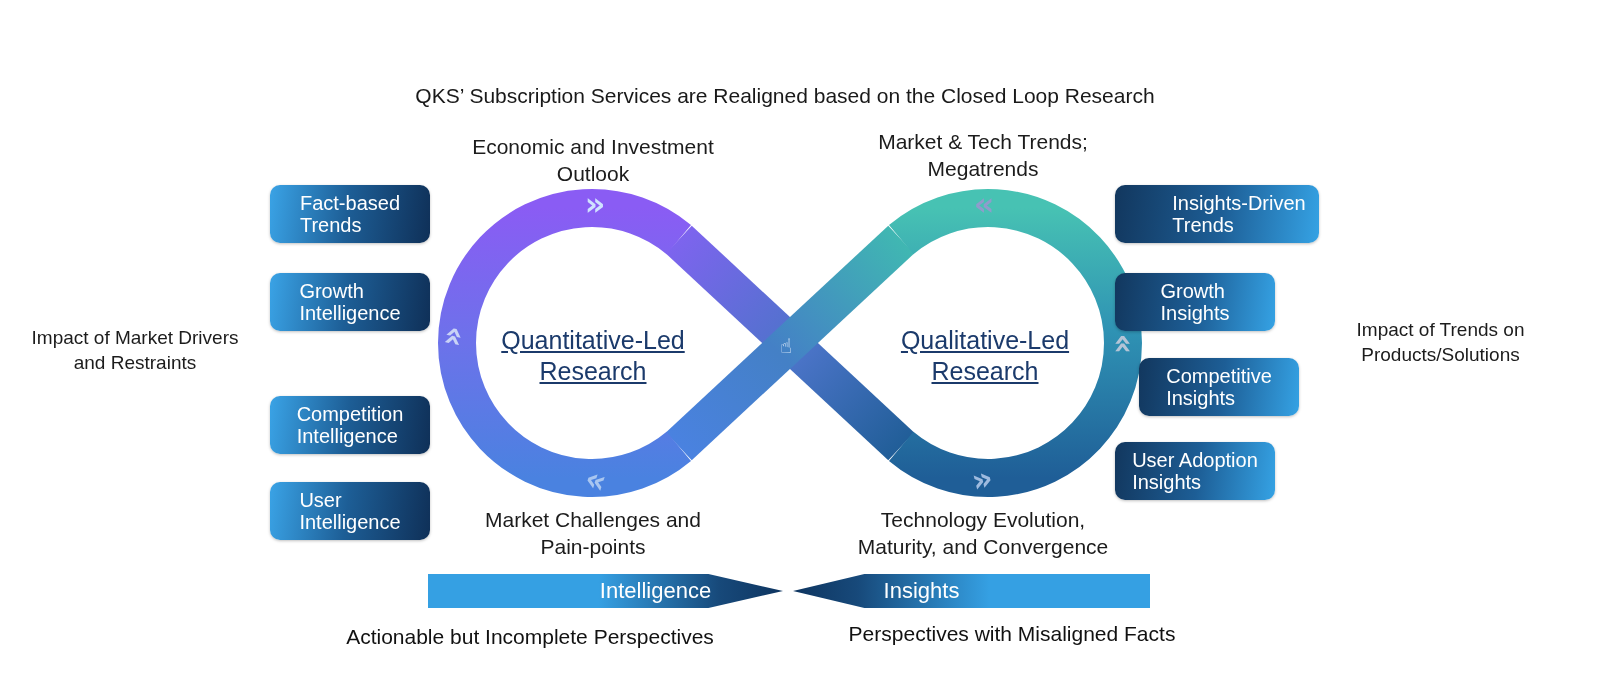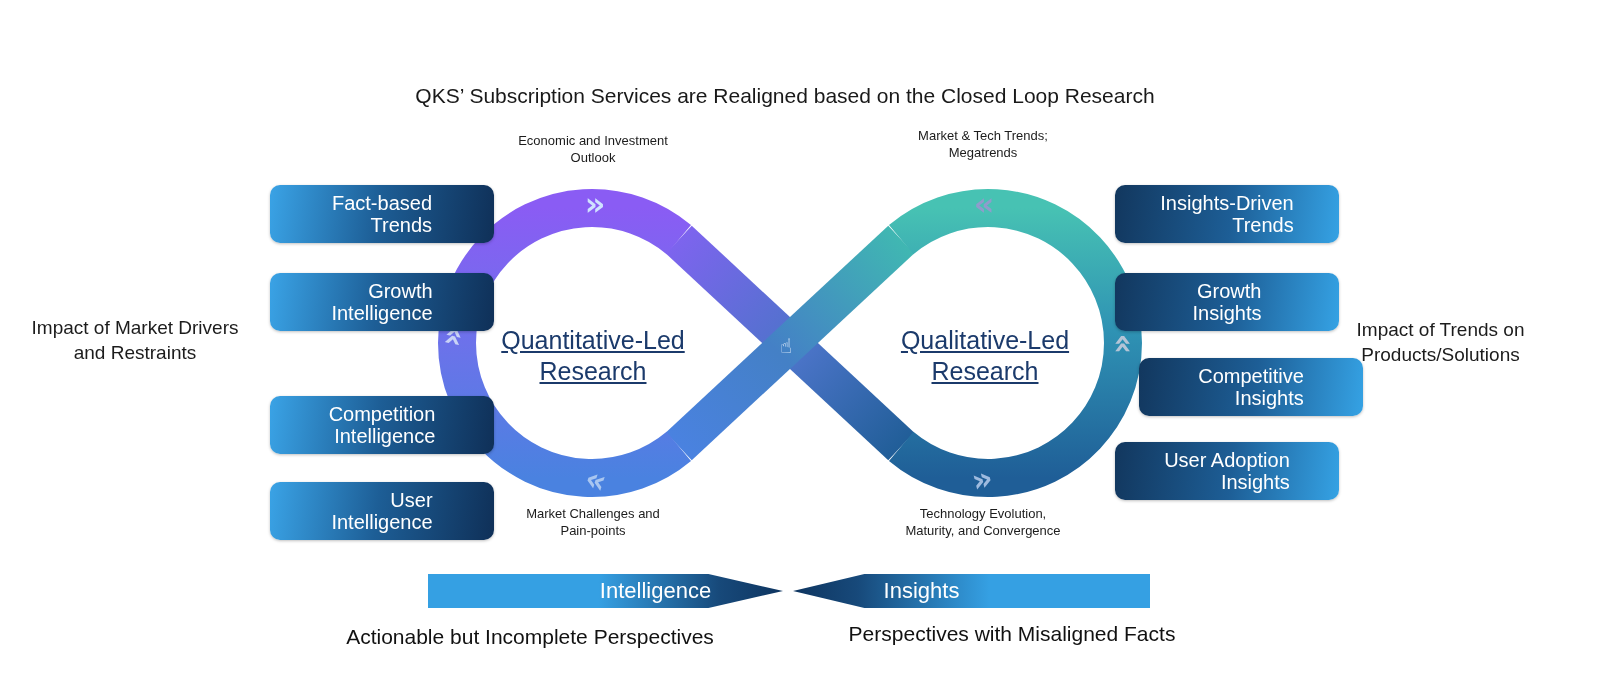--- a/index.html
+++ b/index.html
@@ -9,35 +9,35 @@
   .header{position:absolute;top:28px;left:0;width:1560px;text-align:center;z-index:3;
           font-size:46px;font-weight:700;letter-spacing:-0.5px;}
   .title-dark{color:#1d3b6e;}
   .title-light{color:#41a5e6;margin-left:12px;}
   .subtitle{position:absolute;top:84px;left:0;width:1570px;text-align:center;
             font-size:21px;color:#191919;z-index:3;}
 
   .loop-svg{position:absolute;left:0;top:0;width:1600px;height:700px;z-index:1;}
 
   .lbl{position:absolute;text-align:center;white-space:pre-line;color:#1c1c1c;
-       font-size:13px;line-height:1.3;z-index:2;}
+       font-size:21px;line-height:1.3;z-index:2;}
   .side-lbl{font-size:19px;}
 
   .loop-title{position:absolute;text-align:center;white-space:pre-line;color:#1b3a6b;
               font-size:25px;line-height:1.25;z-index:2;text-decoration:underline;}
 
-  .sbox{position:absolute;width:224px;height:58px;border-radius:10px;color:#ffffff;
-        display:flex;align-items:center;justify-content:center;text-align:right;
+  .sbox{position:absolute;width:160px;height:58px;border-radius:10px;color:#ffffff;
+        display:flex;align-items:center;justify-content:center;text-align:left;
         white-space:pre-line;font-size:20px;line-height:1.12;z-index:2;
         box-shadow:0 1px 3px rgba(0,0,0,0.25);}
   .sbox-l{background:linear-gradient(97deg,#3aa3e6 0%,#1d5e96 48%,#0f3058 100%);}
   .sbox-r{background:linear-gradient(97deg,#12375e 0%,#1d5e96 52%,#35a2e4 100%);}
   .bl1{left:270px;top:185px;} .bl2{left:270px;top:273px;}
   .bl3{left:270px;top:358px;margin-top:38px;} .bl4{left:270px;top:458px;margin-top:24px;}
-  .br1{left:1115px;top:185px;} .br2{left:1115px;top:273px;}
+  .br1{left:1115px;top:185px;padding-left:44px;} .br2{left:1115px;top:273px;}
   .br3{left:1115px;top:358px;margin-left:24px;} .br4{left:1115px;top:442px;}
 
   .flow-arrow{position:absolute;top:574px;height:34px;display:flex;align-items:center;
               color:#ffffff;font-size:22px;z-index:2;}
   .arrow-intel{left:428px;width:355px;justify-content:center;padding-left:100px;box-sizing:border-box;
       background:linear-gradient(90deg,#35a0e3 0%,#35a0e3 48%,#17497a 82%,#0e3560 100%);
       clip-path:polygon(0 0,79% 0,100% 50%,79% 100%,0 100%);}
   .arrow-insights{left:793px;width:357px;justify-content:center;padding-right:100px;box-sizing:border-box;
       background:linear-gradient(90deg,#0e3560 0%,#17497a 18%,#35a0e3 55%,#35a0e3 100%);
       clip-path:polygon(0 50%,20% 0,100% 0,100% 100%,20% 100%);}
@@ -84,21 +84,21 @@
       <text transform="translate(596,480) rotate(18)" dominant-baseline="central" fill="#a9c6f0">«</text>
       <text transform="translate(984,204)" dominant-baseline="central" fill="#8f9ccc">«</text>
       <text transform="translate(1121,344) rotate(-90)" dominant-baseline="central" fill="#b4c4d6">»</text>
       <text transform="translate(982,479) rotate(-14)" dominant-baseline="central" fill="#9fbbdf">»</text>
       <text transform="translate(786,346)" dominant-baseline="central" font-size="20" fill="#d8e6f8">☝</text>
     </g>
   </svg>
 
   <div class="subtitle">QKS’ Subscription Services are Realigned based on the Closed Loop Research</div>
 
-  <div class="lbl side-lbl" style="left:5px;top:316px;width:260px;">Impact of Market Drivers
+  <div class="lbl side-lbl" style="left:5px;top:326px;width:260px;">Impact of Market Drivers
 and Restraints</div>
   <div class="lbl side-lbl" style="left:1318px;top:318px;width:245px;">Impact of Trends on
 Products/Solutions</div>
 
   <div class="lbl" style="left:418px;top:133px;width:350px;">Economic and Investment
 Outlook</div>
   <div class="lbl" style="left:418px;top:506px;width:350px;">Market Challenges and
 Pain-points</div>
   <div class="lbl" style="left:808px;top:128px;width:350px;">Market &amp; Tech Trends;
 Megatrends</div>

